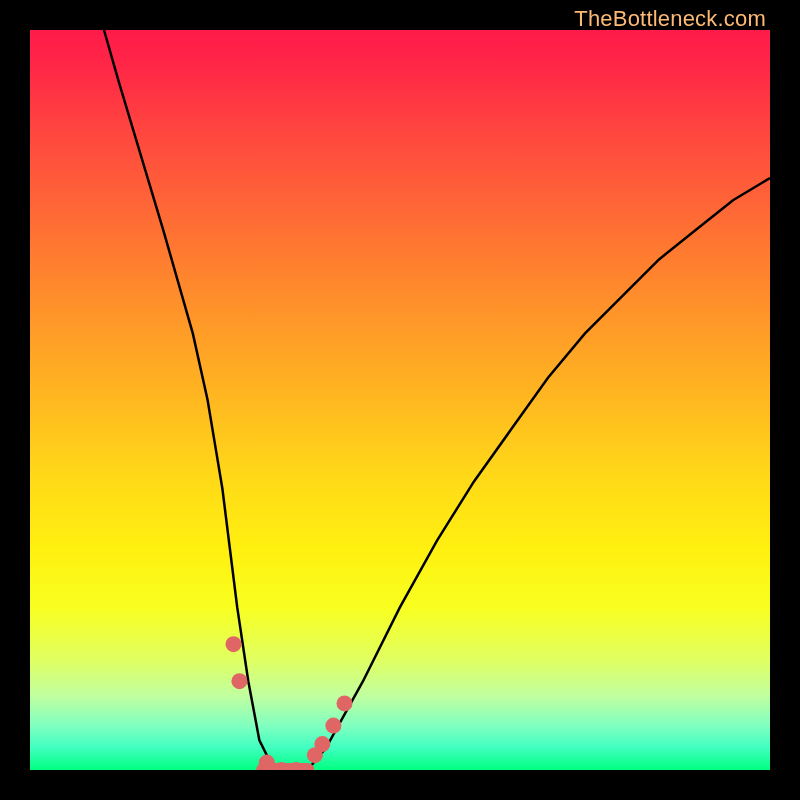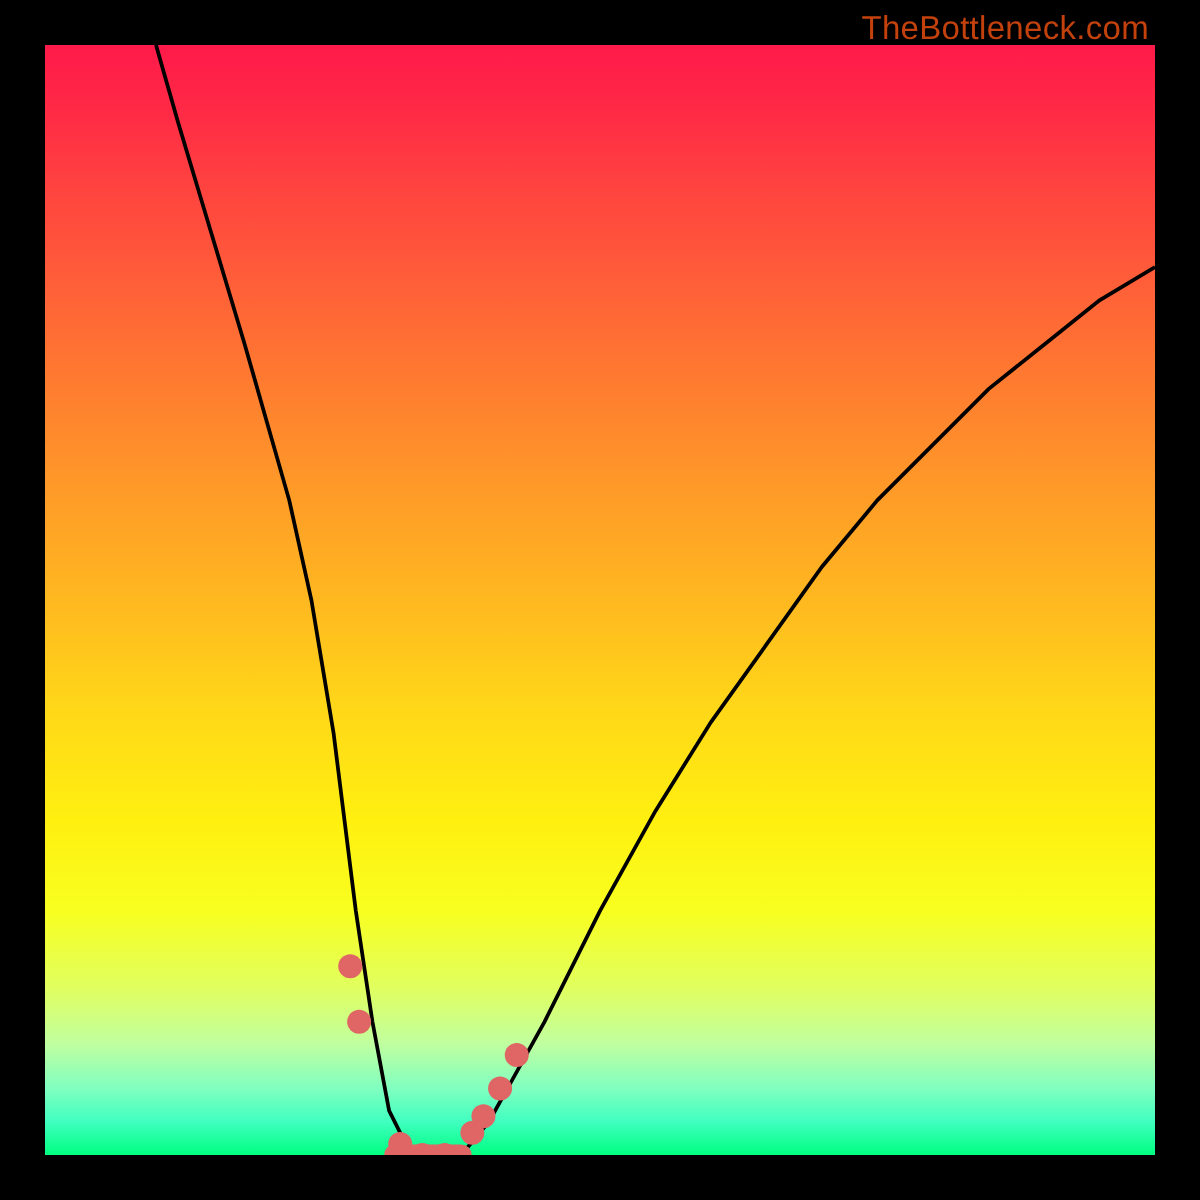--- a/index.html
+++ b/index.html
@@ -34,21 +34,21 @@
       #00ff80 100%
     );
   }
   .watermark {
     position: absolute;
     top: 6px;
     right: 34px;
     font-family: Arial, Helvetica, sans-serif;
     font-size: 22px;
     font-weight: 500;
-    color: #c2410c;
+    color: #fdba74;
     letter-spacing: 0.2px;
   }
   svg.curve {
     position: absolute;
     top: 0; left: 0;
     width: 740px; height: 740px;
   }
 </style>
 </head>
 <body>

